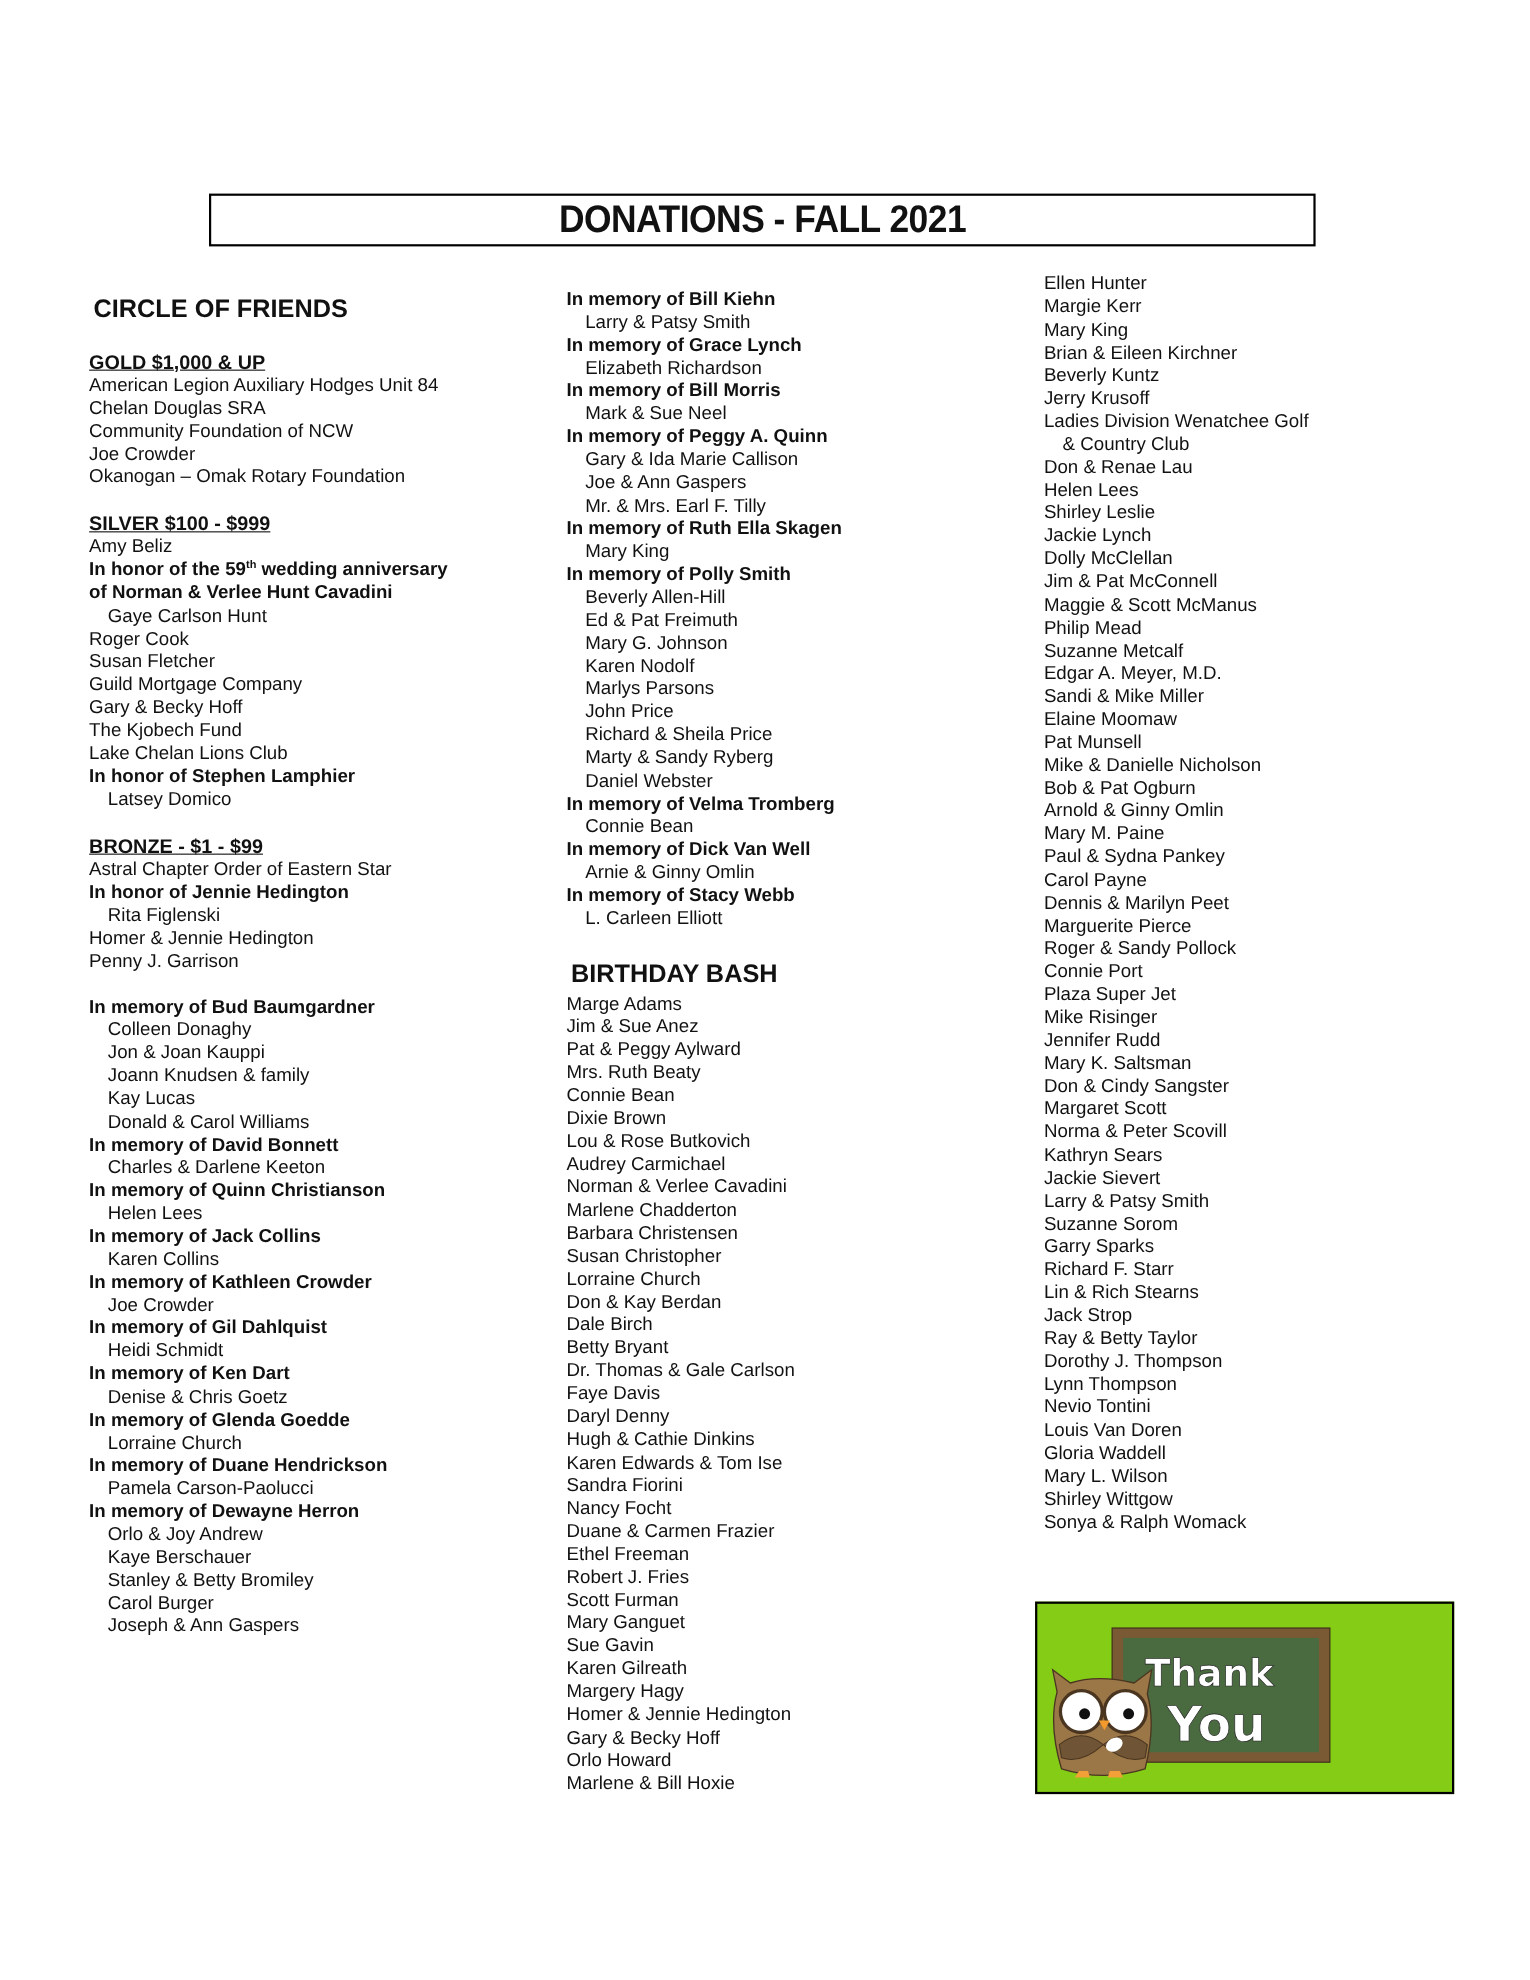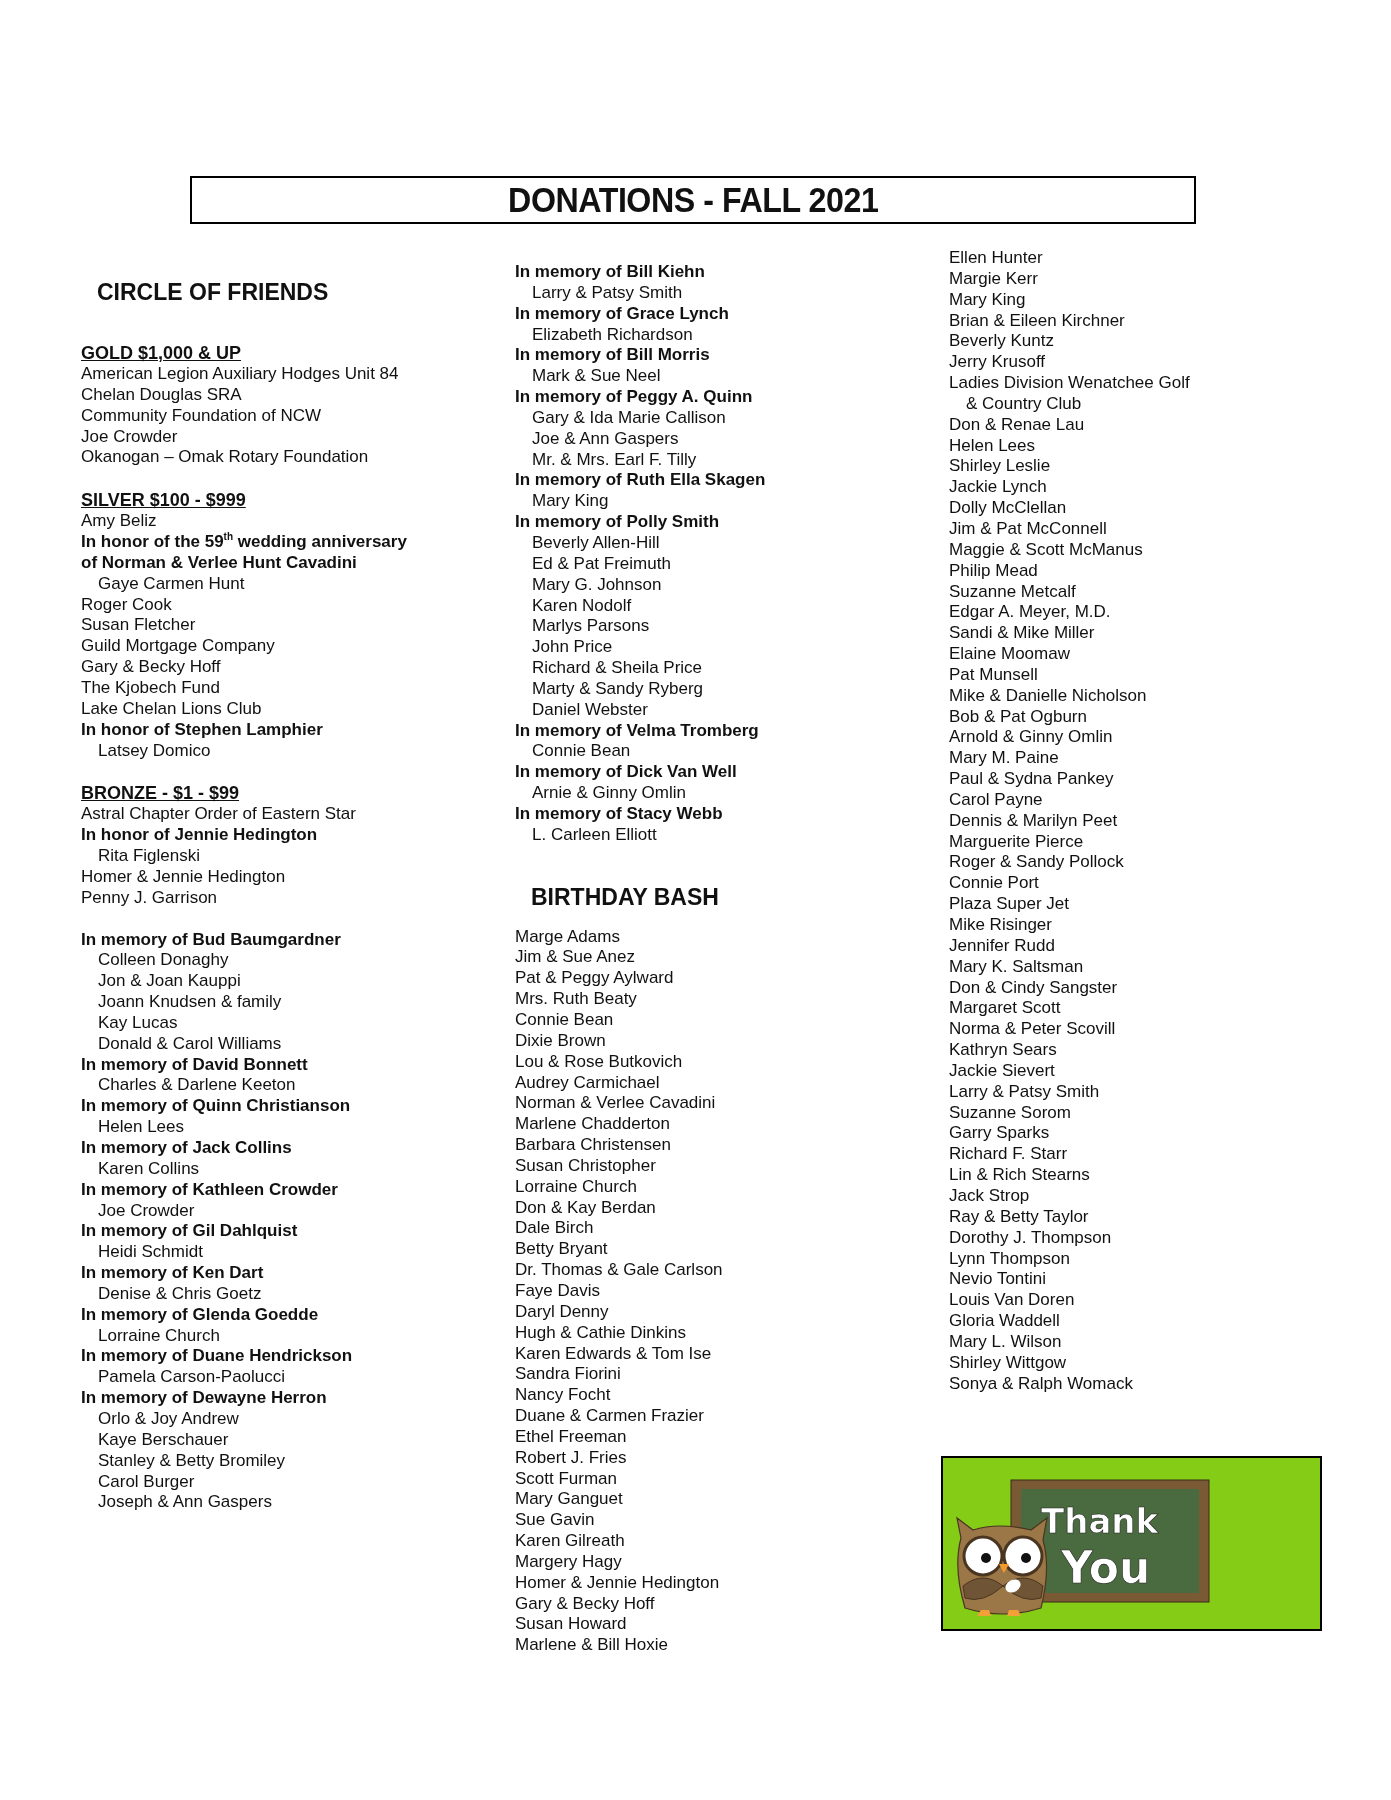--- a/index.html
+++ b/index.html
@@ -6,21 +6,21 @@
   body { width: 1391px; height: 1800px; position: relative; overflow: hidden;
          font-family: "Liberation Sans", sans-serif; color: #111; }
   .title-box { position: absolute; left: 190px; top: 163px; width: 1002px; height: 44px;
                border: 2px solid #000; display: flex; align-items: center; justify-content: center; margin-top: 13px; }
   .title-box h1 { margin: 0; font-size: 35px; font-weight: bold; letter-spacing: -0.5px;
                   transform: scaleX(0.92); }
   .col { position: absolute; top: 262px; font-size: 17px; line-height: 20.85px; }
   .col1 { left: 81px; width: 420px; }
   .col2 { left: 515px; width: 420px; }
   .col3 { left: 949px; width: 400px; top: 248px; }
-  .sec-head { font-size: 23px; font-weight: bold; line-height: 28px; margin: 16px; }
+  .sec-head { font-size: 23px; font-weight: bold; line-height: 28px; margin: 4px; }
   .tier-head { font-weight: bold; text-decoration: underline; font-size: 18px; line-height: 22px; }
   .line { white-space: nowrap; }
   .bold { font-weight: bold; }
   .indent { padding-left: 17px; }
   .gap-s { height: 20px; }
   .gap-m { height: 21px; }
   sup { font-size: 10px; line-height: 0; }
   .thanks-box { position: absolute; left: 941px; top: 1456px; width: 377px; height: 171px;
                 border: 2px solid #000; background: #84cc16; }
 </style>
@@ -40,21 +40,21 @@
       <div class="line">Chelan Douglas SRA</div>
       <div class="line">Community Foundation of NCW</div>
       <div class="line">Joe Crowder</div>
       <div class="line">Okanogan – Omak Rotary Foundation</div>
     </div>
   <div class="gap-m"></div>
   <div class="tier-head">SILVER $100 - $999</div>
   <div class="line">Amy Beliz</div>
   <div class="line bold"><span>In honor of the 59</span><sup>th</sup><span> wedding anniversary</span></div>
   <div class="line bold">of Norman &amp; Verlee Hunt Cavadini</div>
-  <div class="line indent">Gaye Carmen Hunt</div>
+  <div class="line indent">Gaye Carlson Hunt</div>
   <div id="silver-a">
       <div class="line">Roger Cook</div>
       <div class="line">Susan Fletcher</div>
       <div class="line">Guild Mortgage Company</div>
       <div class="line">Gary &amp; Becky Hoff</div>
       <div class="line">The Kjobech Fund</div>
       <div class="line">Lake Chelan Lions Club</div>
     </div>
   <div class="line bold">In honor of Stephen Lamphier</div>
   <div class="line indent">Latsey Domico</div>
@@ -160,21 +160,21 @@
       <div class="line">Duane &amp; Carmen Frazier</div>
       <div class="line">Ethel Freeman</div>
       <div class="line">Robert J. Fries</div>
       <div class="line">Scott Furman</div>
       <div class="line">Mary Ganguet</div>
       <div class="line">Sue Gavin</div>
       <div class="line">Karen Gilreath</div>
       <div class="line">Margery Hagy</div>
       <div class="line">Homer &amp; Jennie Hedington</div>
       <div class="line">Gary &amp; Becky Hoff</div>
-      <div class="line">Susan Howard</div>
+      <div class="line">Orlo Howard</div>
       <div class="line">Marlene &amp; Bill Hoxie</div>
     </div>
 </div>
 
 <div class="col col3">
   <div id="bday-col3a">
       <div class="line">Ellen Hunter</div>
       <div class="line">Margie Kerr</div>
       <div class="line">Mary King</div>
       <div class="line">Brian &amp; Eileen Kirchner</div>

